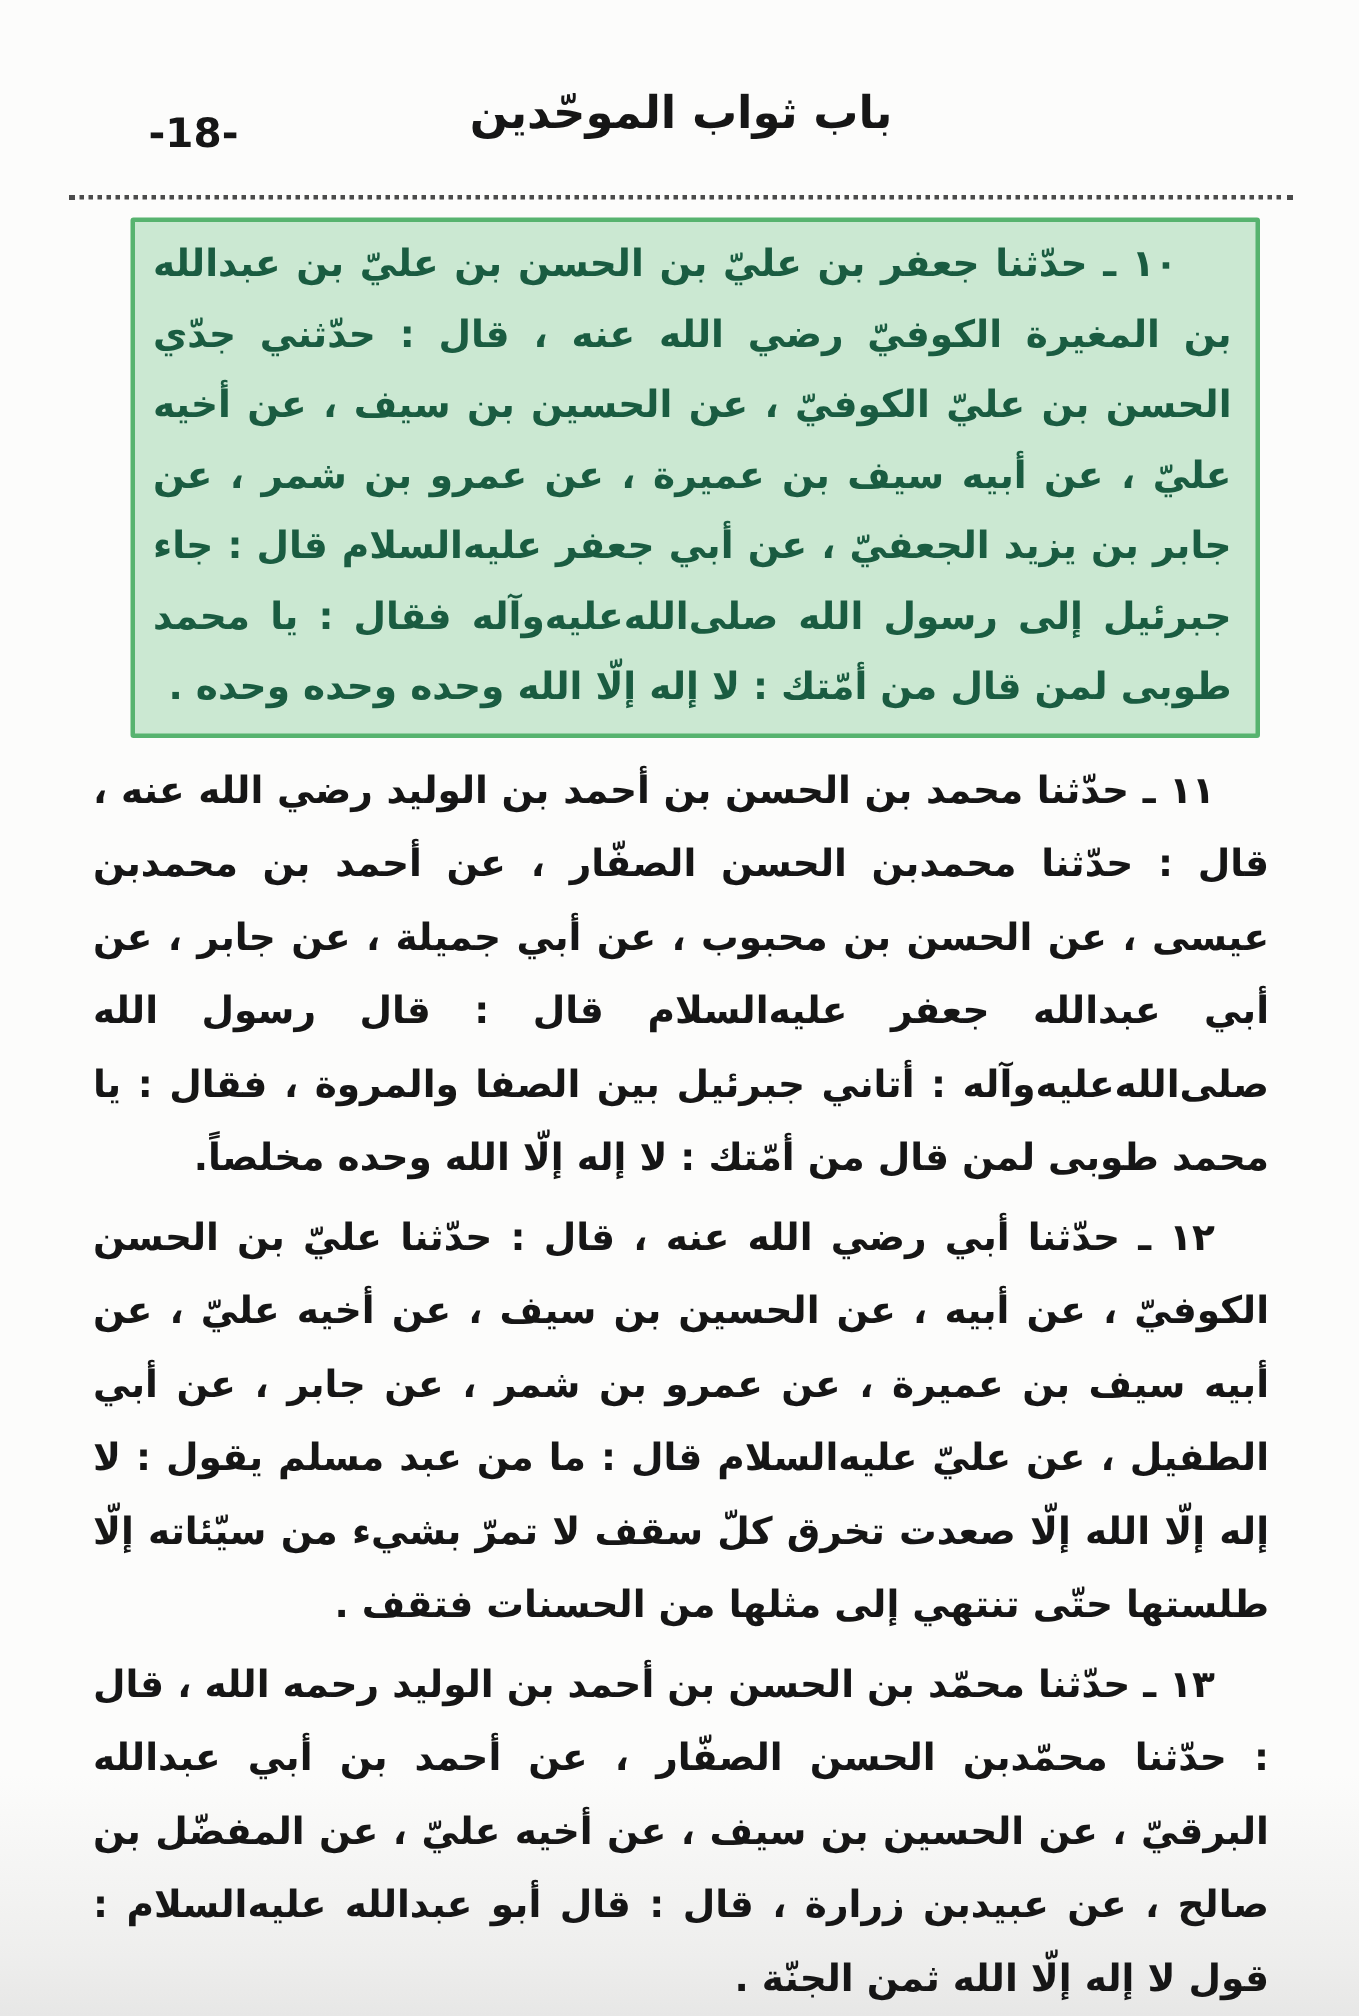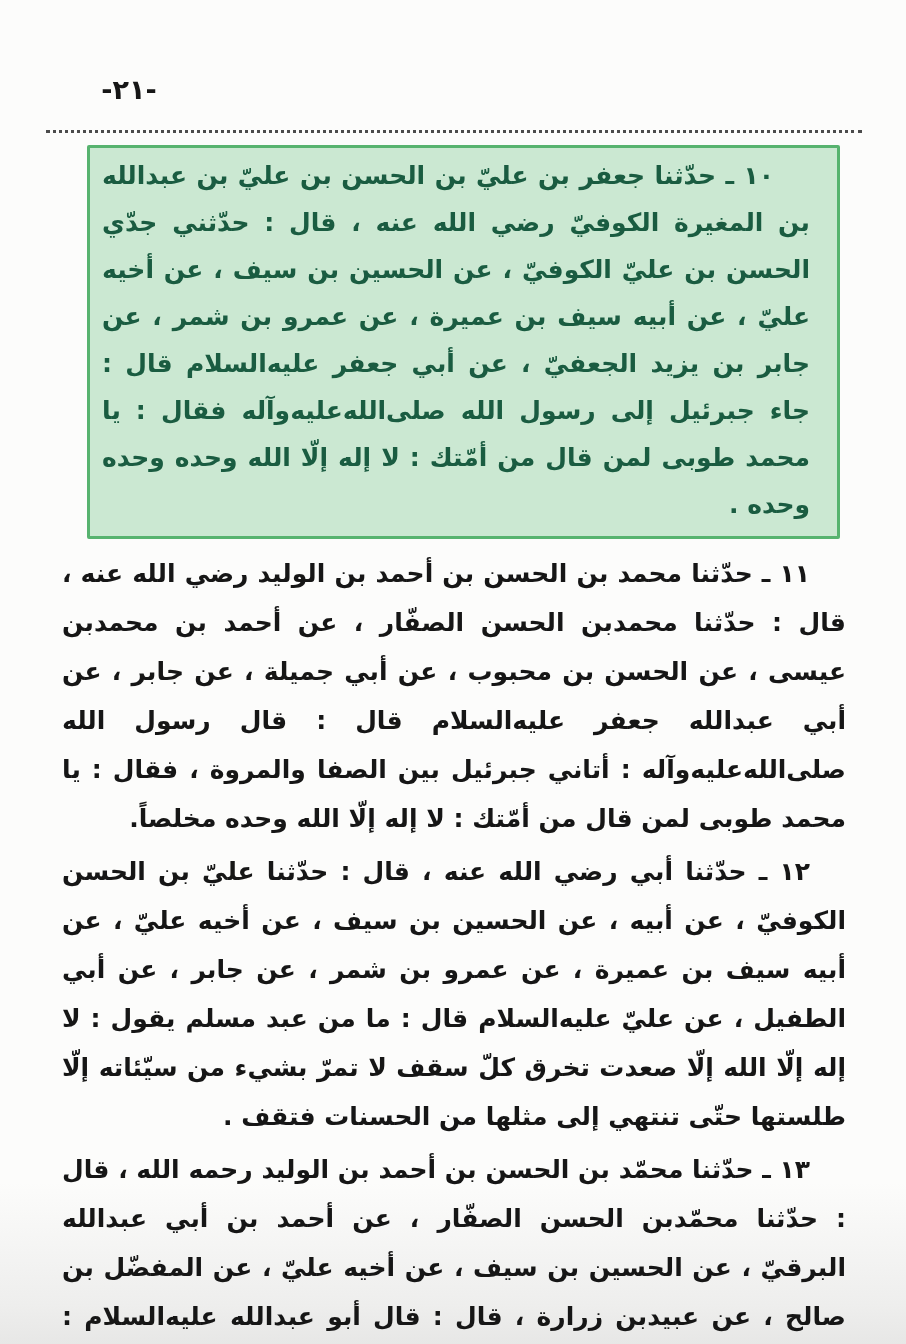--- a/index.html
+++ b/index.html
@@ -62,35 +62,36 @@
   p.numbered {
     text-indent: 36px;
   }
   
   .highlight-box {
     background: #cbe8d2;
     border: 3px solid #57b36f;
     border-radius: 2px;
     box-sizing: border-box;
     margin: 6px 6px 10px 25px;
-    padding: 4px 27px 8px 12px;
+    padding: 4px 16px 8px 12px;
     color: #1a5c41;
   }
   .highlight-box p {
     margin: 0;
     line-height: 47px;
   }
 </style>
 </head>
 <body>
 
 <div class="page">
 
   <div class="header">
-    <div class="page-number">-٢١-</div>
+    <div class="chapter-title">باب ثواب الموحّدين</div>
+    <div class="page-number">-18-</div>
   </div>
 
   <hr class="separator">
 
   <div class="body-text">
 
 
     <div class="highlight-box">
       <p class="numbered">١٠ ـ حدّثنا جعفر بن عليّ بن الحسن بن عليّ بن عبدالله بن المغيرة الكوفيّ رضي الله عنه ، قال : حدّثني جدّي الحسن بن عليّ الكوفيّ ، عن الحسين بن سيف ، عن أخيه عليّ ، عن أبيه سيف بن عميرة ، عن عمرو بن شمر ، عن جابر بن يزيد الجعفيّ ، عن أبي جعفر عليه‌السلام قال : جاء جبرئيل إلى رسول الله صلى‌الله‌عليه‌وآله فقال : يا محمد طوبى لمن قال من أمّتك : لا إله إلّا الله وحده وحده وحده .</p>
     </div>

